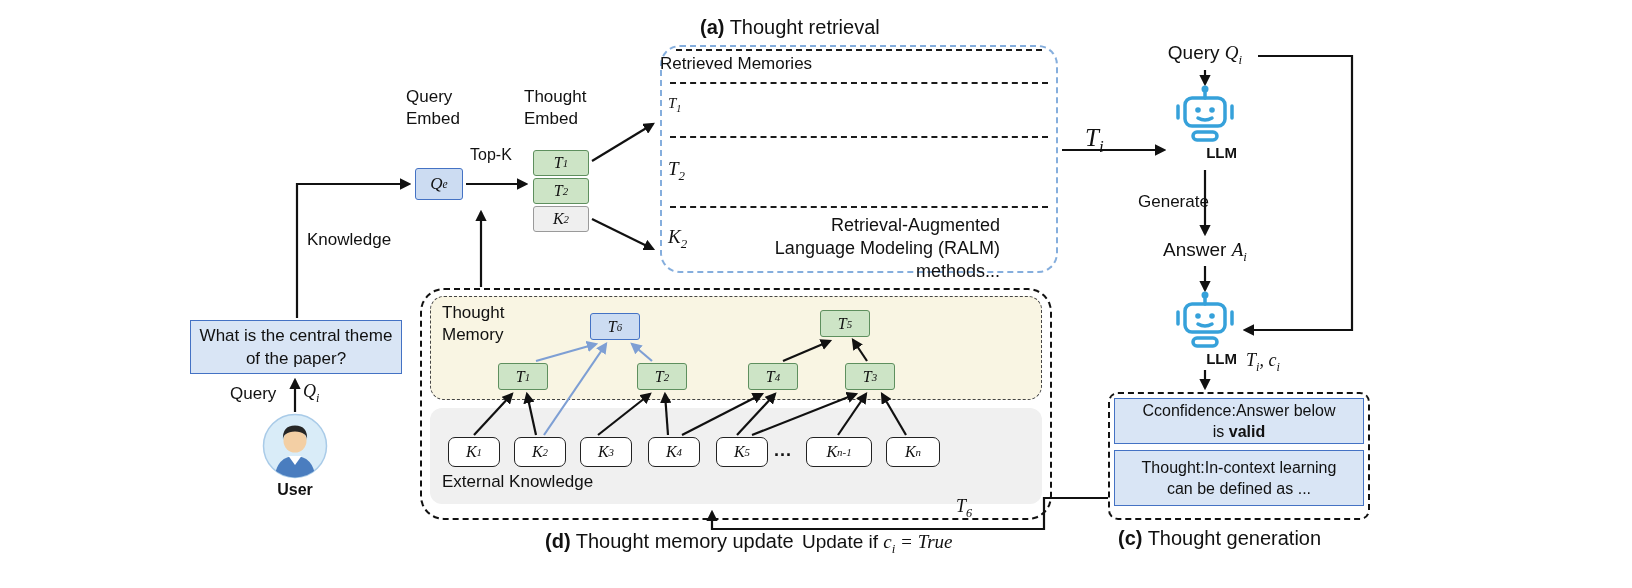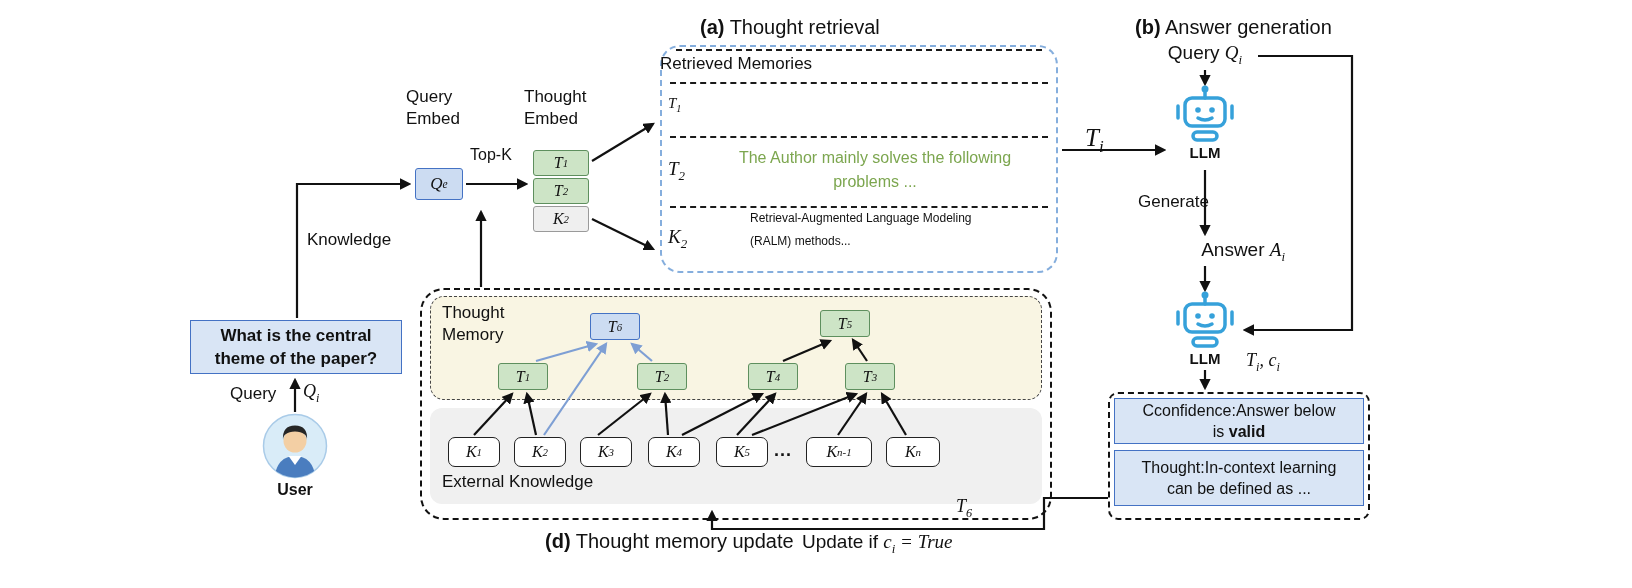--- a/index.html
+++ b/index.html
@@ -17,21 +17,21 @@
   .gray-node  { background:#efefef; border:1.5px solid #9a9a9a; border-radius:3px; }
   .k-node     { background:#fff; border:1.6px solid #222; border-radius:7px; }
   .lbl { position:absolute; color:#111; z-index:3; }
   .dash-line { position:absolute; border-top:2px dashed #1a1a1a; height:0; z-index:3; }
   .bg { position:absolute; z-index:1; }
   #arrows { position:absolute; left:0; top:0; z-index:2; pointer-events:none; }
   .green-text { color:#7ca64f; }
   .bluebox { position:absolute; background:#d9e5f5; border:1.8px solid #4472c4;
              display:flex; align-items:center; justify-content:center; text-align:center;
              font-size:16px; color:#111; line-height:21px; z-index:3; }
-  .robot { position:absolute; width:64px; text-align:center; z-index:3; }
+  .robot { position:absolute; width:64px; text-align:right; z-index:3; }
   .robot .llm { font-weight:700; font-size:15px; color:#111; margin-top:-2px; }
 </style>
 </head>
 <body>
 
 <div id="canvas">
 
   <div class="bg" style="left:420px;top:288px;width:632px;height:232px;border:2.5px dashed #111;border-radius:24px;background:#fff;"></div>
   <div class="bg" style="left:430px;top:296px;width:612px;height:104px;background:#f9f5e3;border:1.8px dashed #444;border-radius:14px;z-index:1;"></div>
   <div class="bg" style="left:430px;top:408px;width:612px;height:96px;background:#f0f0f0;border-radius:12px;"></div>
@@ -76,28 +76,28 @@
     <g fill="none" stroke="#7e9fd4" stroke-width="2.2">
       <path d="M 536 361 L 596 344" marker-end="url(#mblu)"></path>
       <path d="M 544 435 L 606 344" marker-end="url(#mblu)"></path>
       <path d="M 652 361 L 632 344" marker-end="url(#mblu)"></path>
     </g>
   </svg>
 
   <div class="abs title" style="left:700px;top:16px;">
     <b>(a)</b><span> Thought retrieval</span>
   </div>
-  <div class="abs title" style="left:1135px;top:16px;">
-    <b>(b)</b><span> Answer generation</span>
+  <div class="abs title" style="left:1118px;top:527px;">
+    <b>(c)</b><span> Thought generation</span>
   </div>
   <div class="abs title" style="left:545px;top:530px;">
     <b>(d)</b><span> Thought memory update</span>
   </div>
 
-  <div class="bluebox" style="left:190px;top:320px;width:212px;height:54px;font-size:17px;line-height:23px;padding:2px 6px;font-weight:bold;">
+  <div class="bluebox" style="left:190px;top:320px;width:212px;height:54px;font-size:17px;line-height:23px;padding:2px 6px;">
     <span>What is the central theme of the paper?</span>
   </div>
   <div class="lbl" style="left:230px;top:384px;font-size:17px;">Query</div>
   <div class="lbl math" style="left:303px;top:381px;font-size:18px;">Q<sub>i</sub></div>
   <div class="abs" style="left:262px;top:413px;z-index:3;">
     <svg width="66" height="66" viewBox="0 0 66 66">
       <defs>
           <clipPath id="av">
             <circle cx="33" cy="33" r="31.5"></circle>
           </clipPath>
@@ -121,24 +121,23 @@
   <div class="node green-node math" style="left:533px;top:150px;width:56px;height:26px;">T<sub>1</sub></div>
   <div class="node green-node math" style="left:533px;top:178px;width:56px;height:26px;">T<sub>2</sub></div>
   <div class="node gray-node math" style="left:533px;top:206px;width:56px;height:26px;">K<sub>2</sub></div>
 
   <div class="lbl" style="left:660px;top:54px;width:398px;font-size:17px;">Retrieved Memories</div>
   <div class="dash-line" style="left:676px;top:49px;width:366px;"></div>
   <div class="dash-line" style="left:670px;top:82px;width:378px;"></div>
   <div class="lbl math" style="left:668px;top:95px;font-size:15px;">T<sub>1</sub></div>
   <div class="dash-line" style="left:670px;top:136px;width:378px;"></div>
   <div class="lbl math" style="left:668px;top:158px;font-size:19px;">T<sub>2</sub></div>
-  <div class="lbl green-text" style="left:710px;top:146px;width:330px;text-align:center;font-size:16px;line-height:24px;">The Author mainly solves the following problems ...</div>
   <div class="dash-line" style="left:670px;top:206px;width:378px;"></div>
   <div class="lbl math" style="left:668px;top:226px;font-size:19px;">K<sub>2</sub></div>
-  <div class="lbl" style="left:750px;top:207px;width:250px;text-align:left;font-size:12px;line-height:23px;">Retrieval-Augmented Language Modeling (RALM) methods...</div>
+  <div class="lbl" style="left:750px;top:214px;width:250px;text-align:right;font-size:18px;line-height:23px;">Retrieval-Augmented Language Modeling (RALM) methods...</div>
 
   <div class="lbl" style="left:1125px;top:42px;width:160px;text-align:center;font-size:19px;white-space:nowrap;">
     <span>Query</span>
     <span class="math">Q<sub>i</sub></span>
   </div>
   <div class="lbl math" style="left:1085px;top:124px;font-size:25px;">T<sub>i</sub></div>
   <div class="robot" style="left:1173px;top:84px;">
     <svg width="64" height="58" viewBox="0 0 64 58">
       <g fill="none" stroke="#36a1da" stroke-width="3.5" stroke-linecap="round">
         <circle cx="32" cy="5" r="3.5" fill="#36a1da" stroke="none"></circle>
@@ -148,21 +147,21 @@
         <line x1="59" y1="22" x2="59" y2="34"></line>
         <circle cx="25" cy="26" r="2.8" fill="#36a1da" stroke="none"></circle>
         <circle cx="39" cy="26" r="2.8" fill="#36a1da" stroke="none"></circle>
         <path d="M25 34 Q32 38 39 34"></path>
         <rect x="20" y="48" width="24" height="8" rx="4"></rect>
       </g>
     </svg>
     <div class="llm">LLM</div>
   </div>
   <div class="lbl" style="left:1138px;top:192px;font-size:17px;">Generate</div>
-  <div class="lbl" style="left:1125px;top:239px;width:160px;text-align:right;font-size:19px;white-space:nowrap;">
+  <div class="lbl" style="left:1125px;top:239px;width:160px;text-align:center;font-size:19px;white-space:nowrap;">
     <span>Answer</span>
     <span class="math">A<sub>i</sub></span>
   </div>
   <div class="robot" style="left:1173px;top:290px;">
     <svg width="64" height="58" viewBox="0 0 64 58">
       <g fill="none" stroke="#36a1da" stroke-width="3.5" stroke-linecap="round">
         <circle cx="32" cy="5" r="3.5" fill="#36a1da" stroke="none"></circle>
         <line x1="32" y1="8" x2="32" y2="14"></line>
         <rect x="12" y="14" width="40" height="28" rx="7"></rect>
         <line x1="5" y1="22" x2="5" y2="34"></line>

